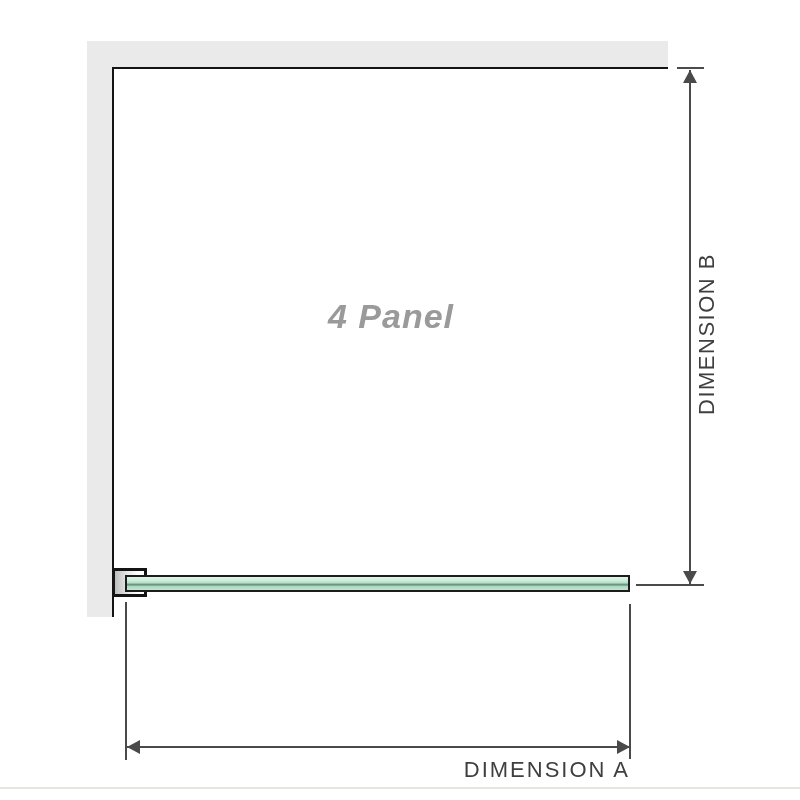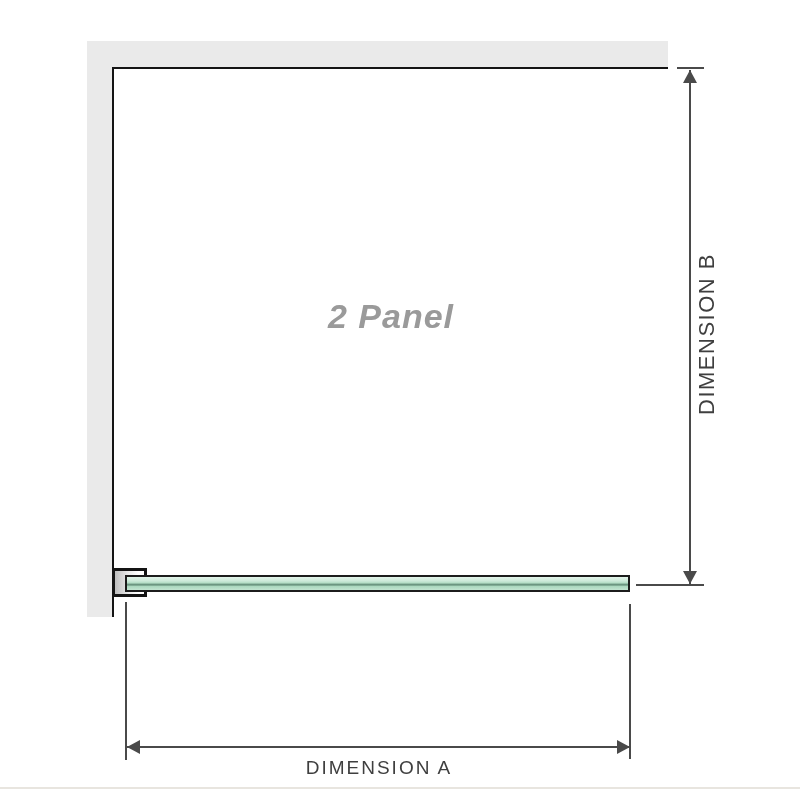--- a/index.html
+++ b/index.html
@@ -51,22 +51,22 @@
   .arr{width:0;height:0;}
   .arr-up{left:683px;top:70px;border-left:7px solid transparent;border-right:7px solid transparent;border-bottom:13px solid var(--dimension,#4a4a4a);}
   .arr-down{left:683px;top:571px;border-left:7px solid transparent;border-right:7px solid transparent;border-top:13px solid var(--dimension,#4a4a4a);}
   .arr-left{left:127px;top:740px;border-top:7px solid transparent;border-bottom:7px solid transparent;border-right:13px solid var(--dimension,#4a4a4a);}
   .arr-right{left:617px;top:740px;border-top:7px solid transparent;border-bottom:7px solid transparent;border-left:13px solid var(--dimension,#4a4a4a);}
 
   .dim-text{
     color:var(--dimension_text,#3f3f3f);font-weight:300;white-space:nowrap;
   }
   .dima-label{
-    left:128px;top:757px;width:502px;text-align:center;
-    font-size:19px;letter-spacing:2px;
+    left:128px;top:757px;width:502px;text-align:right;
+    font-size:22px;letter-spacing:2px;
   }
   .dimb-label{
     left:597px;top:322px;width:220px;height:24px;text-align:center;
     font-size:22px;letter-spacing:1.5px;line-height:24px;
     transform:rotate(-90deg);
   }
 
   
   .bottom-rule{left:0;top:787px;width:800px;height:2px;background:#e8e5df;}
 </style>
@@ -74,21 +74,21 @@
 <body>
 
 <div class="canvas">
 
   <div class="abs wall wall-top"></div>
   <div class="abs wall wall-left"></div>
 
   <div class="abs outline outline-top"></div>
   <div class="abs outline outline-left"></div>
 
-  <div class="abs panel-label">2 Panel</div>
+  <div class="abs panel-label">4 Panel</div>
 
   <div class="abs bracket"></div>
   <div class="abs glass"></div>
 
   <div class="abs dim dimb-tick-top"></div>
   <div class="abs dim dimb-line"></div>
   <div class="abs dim dimb-tick-bottom"></div>
   <div class="abs arr arr-up"></div>
   <div class="abs arr arr-down"></div>
   <div class="abs dim-text dimb-label">DIMENSION B</div>

